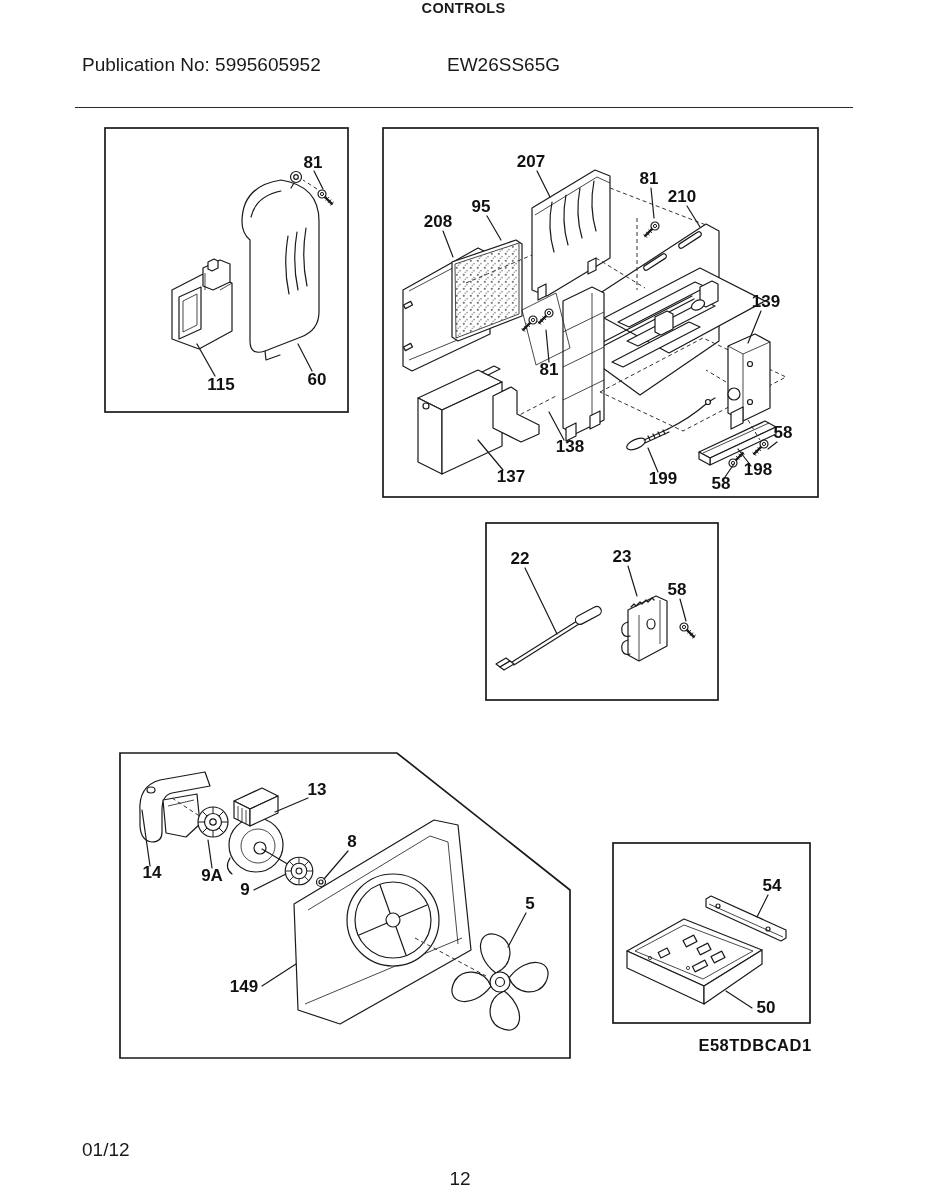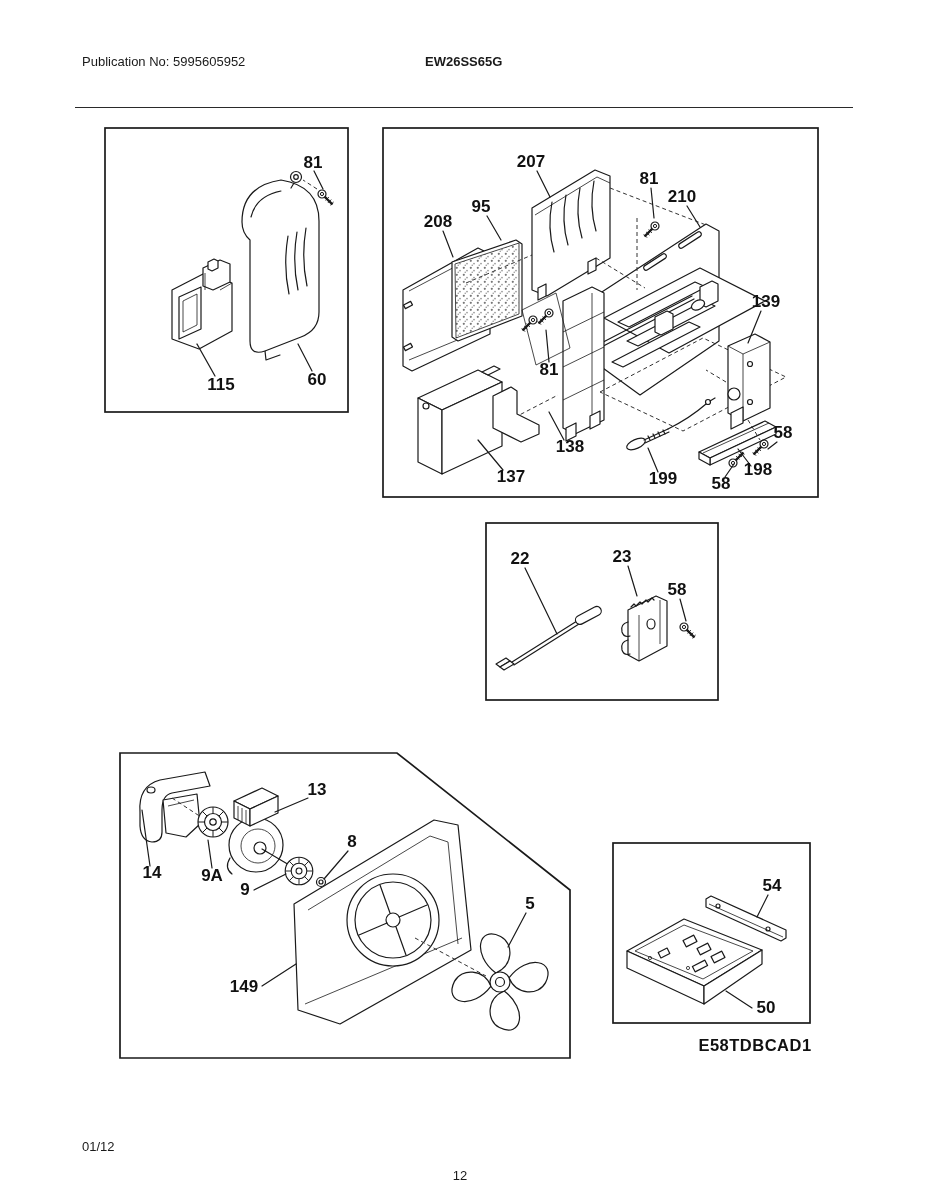--- a/index.html
+++ b/index.html
@@ -1,42 +1,43 @@
 <!DOCTYPE html>
 <html><head>
 <meta charset="utf-8">
 <style>
   html,body{margin:0;padding:0;background:#e8e8e8;}
   .page{position:relative;width:927px;height:1200px;background:#ffffff;margin:0 auto;
         font-family:"Liberation Sans","DejaVu Sans",sans-serif;color:#1a1a1a;overflow:hidden;}
-  .hdr-text{position:absolute;font-size:13px;white-space:nowrap;}
+  .hdr-text{position:absolute;font-size:19px;white-space:nowrap;}
   #pubno{left:82px;top:54px;}
-  #model{left:425px;top:54px;font-weight:bold;}
+  #model{left:447px;top:54px;}
   #sectitle{left:0;top:88px;width:927px;text-align:center;font-weight:bold;font-size:14.5px;letter-spacing:.3px;}
   #rule{position:absolute;left:75px;top:107px;width:778px;height:1px;background:#2a2a2a;}
-  .ftr-text{position:absolute;font-size:13px;white-space:nowrap;}
+  .ftr-text{position:absolute;font-size:19px;white-space:nowrap;}
   #datecode{left:82px;top:1139px;}
   #pageno{left:430px;top:1168px;width:60px;text-align:center;}
   svg{position:absolute;left:0;top:0;}
   svg text{font-family:"Liberation Sans","DejaVu Sans",sans-serif;font-weight:bold;font-size:17px;fill:#111;text-anchor:middle;}
   text.code{font-size:16.5px;letter-spacing:.5px;}
   .box{fill:none;stroke:#1a1a1a;stroke-width:1.7;}
   .ln{fill:none;stroke:#1a1a1a;stroke-width:1.2;stroke-linejoin:round;stroke-linecap:round;}
   .w{fill:#ffffff;stroke:#1a1a1a;stroke-width:1.2;stroke-linejoin:round;}
   .thin{fill:none;stroke:#1a1a1a;stroke-width:.8;}
   .ldr{fill:none;stroke:#1a1a1a;stroke-width:1.2;stroke-linecap:round;}
   .dash{fill:none;stroke:#333;stroke-width:1;stroke-dasharray:4 3;}
 </style>
 </head>
 <body>
 
 <div class="page">
 
   <span class="hdr-text" id="pubno">Publication No: 5995605952</span>
   <span class="hdr-text" id="model">EW26SS65G</span>
+  <div id="sectitle">CONTROLS</div>
   <div id="rule"></div>
 
   <svg width="927" height="1200" viewBox="0 0 927 1200">
     <defs>
       <pattern id="speck" width="7" height="7" patternUnits="userSpaceOnUse">
         <circle cx="1.8" cy="1.8" r="1.1" fill="#777"></circle>
         <circle cx="5" cy="4.6" r="0.9" fill="#999"></circle>
         <circle cx="3.2" cy="6.2" r="0.7" fill="#888"></circle>
       </pattern>
       <g id="screw" fill="none" stroke="#1a1a1a">

